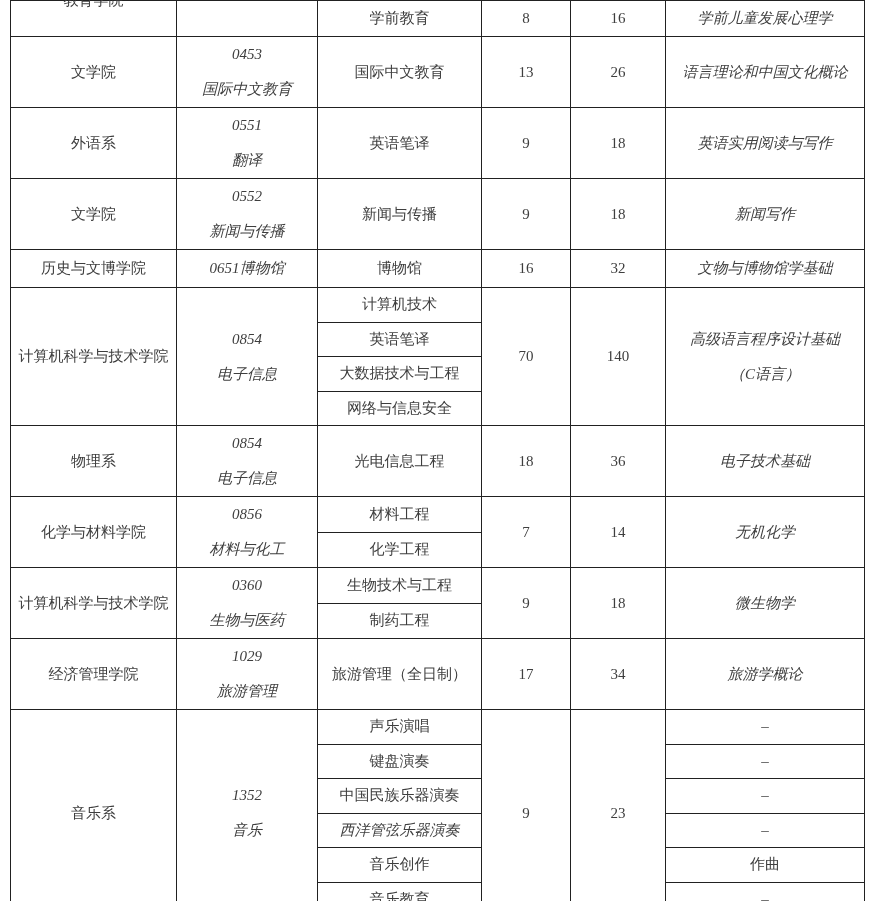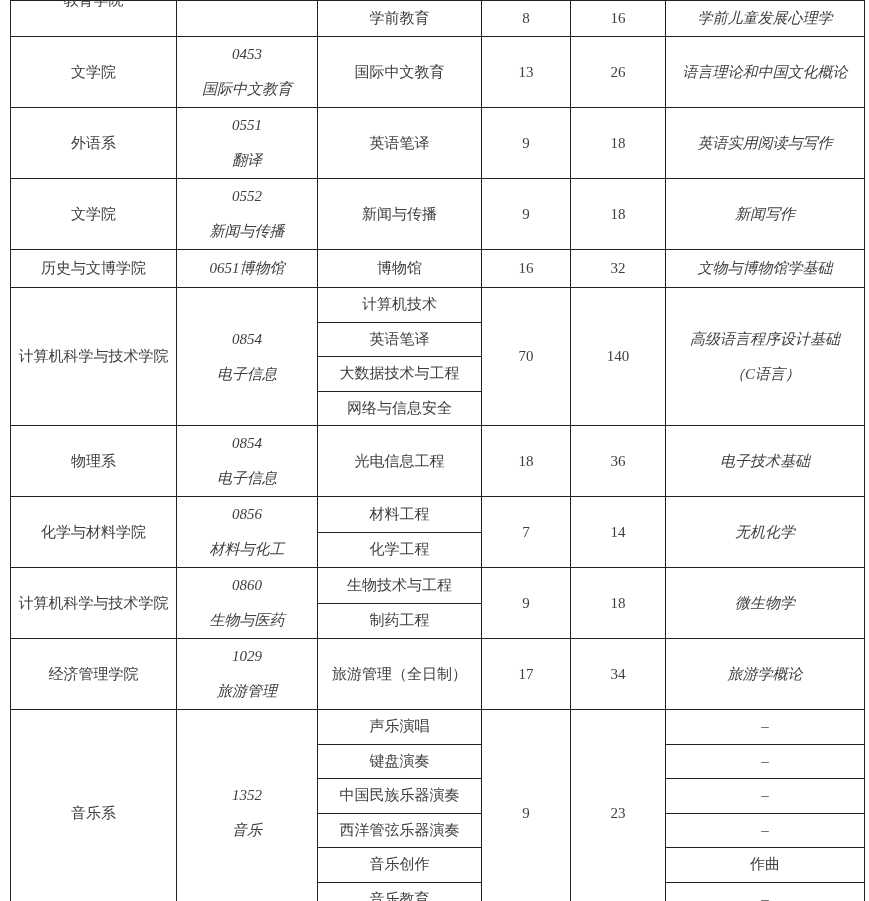--- a/index.html
+++ b/index.html
@@ -168,21 +168,21 @@
         <td class="stack" rowspan="2">
           <div>无机化学</div>
         </td>
       </tr>
       <tr style="height: 34.5px;">
         <td>化学工程</td>
       </tr>
       <tr style="height: 34.5px;">
         <td rowspan="2">计算机科学与技术学院</td>
         <td class="stack" rowspan="2">
-          <div>0860</div>
+          <div>0360</div>
           <div>生物与医药</div>
         </td>
         <td>生物技术与工程</td>
         <td rowspan="2">9</td>
         <td rowspan="2">18</td>
         <td class="stack" rowspan="2">
           <div>微生物学</div>
         </td>
       </tr>
       <tr style="height: 34.5px;">
@@ -213,21 +213,21 @@
         <td>–</td>
       </tr>
       <tr style="height: 34.5px;">
         <td>键盘演奏</td>
         <td>–</td>
       </tr>
       <tr style="height: 34.5px; padding-left: 18px;">
         <td>中国民族乐器演奏</td>
         <td>–</td>
       </tr>
-      <tr style="height: 34.5px;">
+      <tr style="height: 34.5px; font-style: italic;">
         <td>西洋管弦乐器演奏</td>
         <td>–</td>
       </tr>
       <tr style="height: 34.5px;">
         <td>音乐创作</td>
         <td>作曲</td>
       </tr>
       <tr style="height: 34.5px;">
         <td>音乐教育</td>
         <td>–</td>

